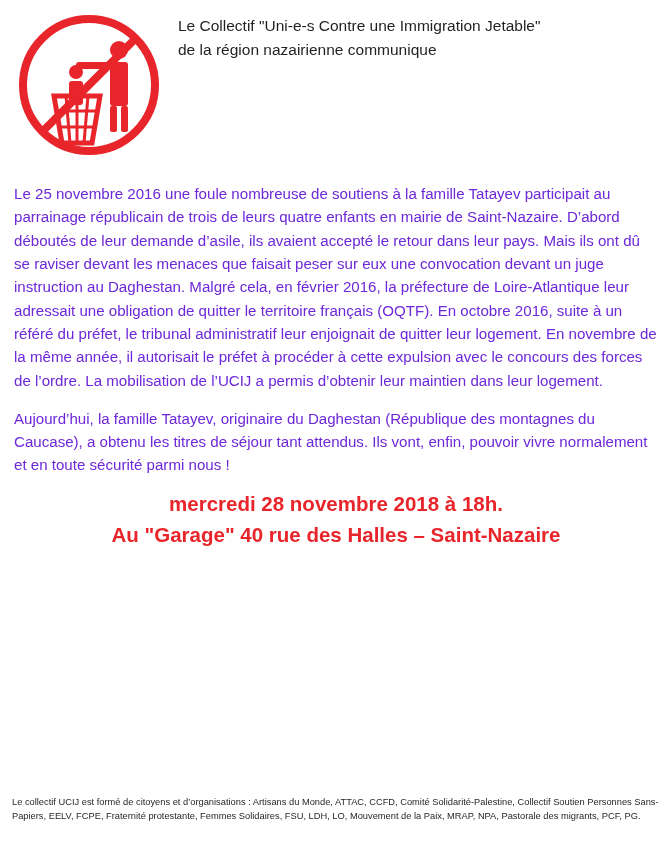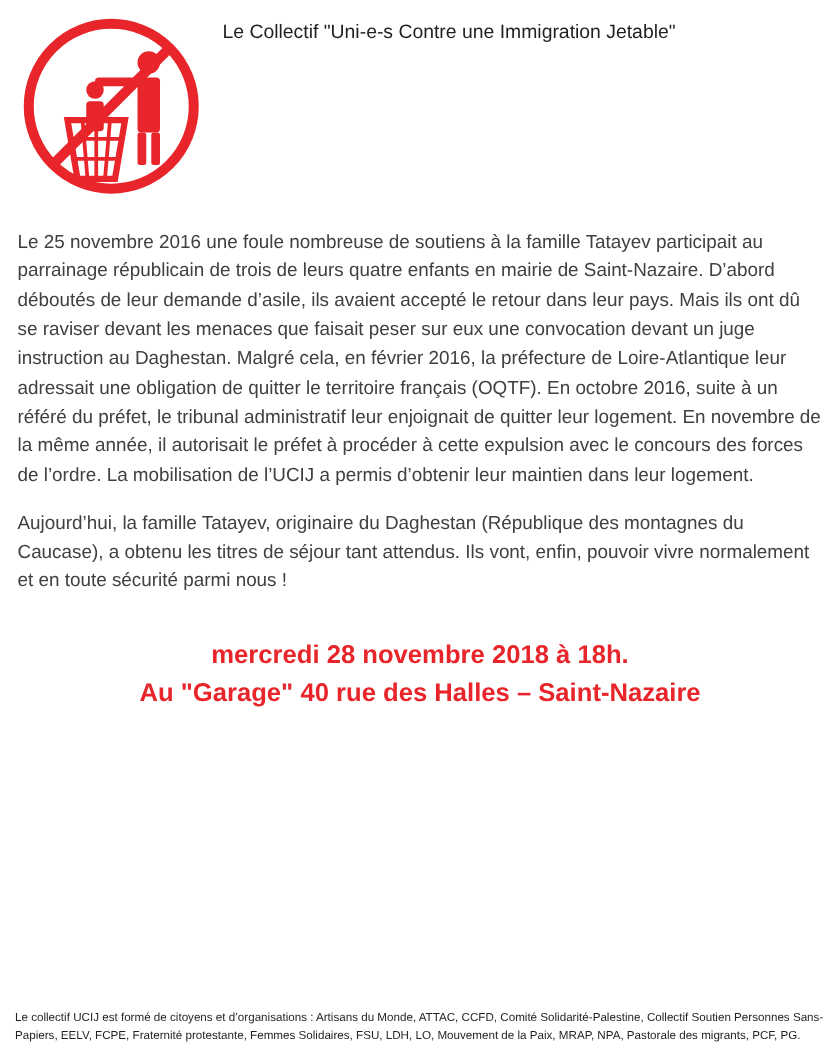--- a/index.html
+++ b/index.html
@@ -66,21 +66,21 @@
   .title .l2 {
     display: block;
   }
 
   
   .body-text {
     padding: 0 14px 0 14px;
     margin-top: 22px;
     font-size: 15.1px;
     line-height: 1.545;
-    color: #404040;
+    color: #6d28d9;
     text-align: left;
   }
   .body-text p {
     margin: 0 0 15px 0;
   }
   .body-text p.tight {
     margin-bottom: 0;
   }
   sup {
     font-size: 0.62em;
@@ -88,32 +88,32 @@
     line-height: 0;
   }
 
   
   .event {
     text-align: center;
     color: #e8252a;
     font-weight: bold;
     font-size: 20.5px;
     line-height: 1.5;
-    margin-top: 32px;
+    margin-top: 12px;
   }
   .event .e2 {
     display: block;
   }
 
   
   .footer {
     position: absolute;
     left: 0;
     right: 0;
-    bottom: 8px;
+    bottom: 20px;
     padding: 0 12px;
     font-size: 9.3px;
     line-height: 1.45;
     color: #231f20;
   }
 </style>
 </head>
 <body>
 
 <div class="page">
@@ -141,20 +141,21 @@
           <line x1="52" y1="86" x2="56" y2="133" stroke="#e8252a" stroke-width="3"></line>
           <line x1="63" y1="86" x2="63" y2="133" stroke="#e8252a" stroke-width="3"></line>
           <line x1="74" y1="86" x2="70" y2="133" stroke="#e8252a" stroke-width="3"></line>
           <line x1="43" y1="101" x2="83" y2="101" stroke="#e8252a" stroke-width="3"></line>
           <line x1="45" y1="117" x2="80" y2="117" stroke="#e8252a" stroke-width="3"></line>
         </svg>
       </div>
     </div>
     <div class="header-text">
       <div>Le Collectif "Uni-e-s Contre une Immigration Jetable"</div>
+      <div>de la région nazairienne communique</div>
     </div>
   </div>
 
 
   <div class="body-text">
     <p>Le 25 novembre 2016 une foule nombreuse de soutiens à la famille Tatayev participait au parrainage républicain de trois de leurs quatre enfants en mairie de Saint-Nazaire. D’abord déboutés de leur demande d’asile, ils avaient accepté le retour dans leur pays. Mais ils ont dû se raviser devant les menaces que faisait peser sur eux une convocation devant un juge instruction au Daghestan. Malgré cela, en février 2016, la préfecture de Loire-Atlantique leur adressait une obligation de quitter le territoire français (OQTF). En octobre 2016, suite à un référé du préfet, le tribunal administratif leur enjoignait de quitter leur logement. En novembre de la même année, il autorisait le préfet à procéder à cette expulsion avec le concours des forces de l’ordre. La mobilisation de l’UCIJ a permis d’obtenir leur maintien dans leur logement.</p>
     <p class="tight">Aujourd’hui, la famille Tatayev, originaire du Daghestan (République des montagnes du Caucase), a obtenu les titres de séjour tant attendus. Ils vont, enfin, pouvoir vivre normalement et en toute sécurité parmi nous !</p>
   </div>
 
   <div class="event">

